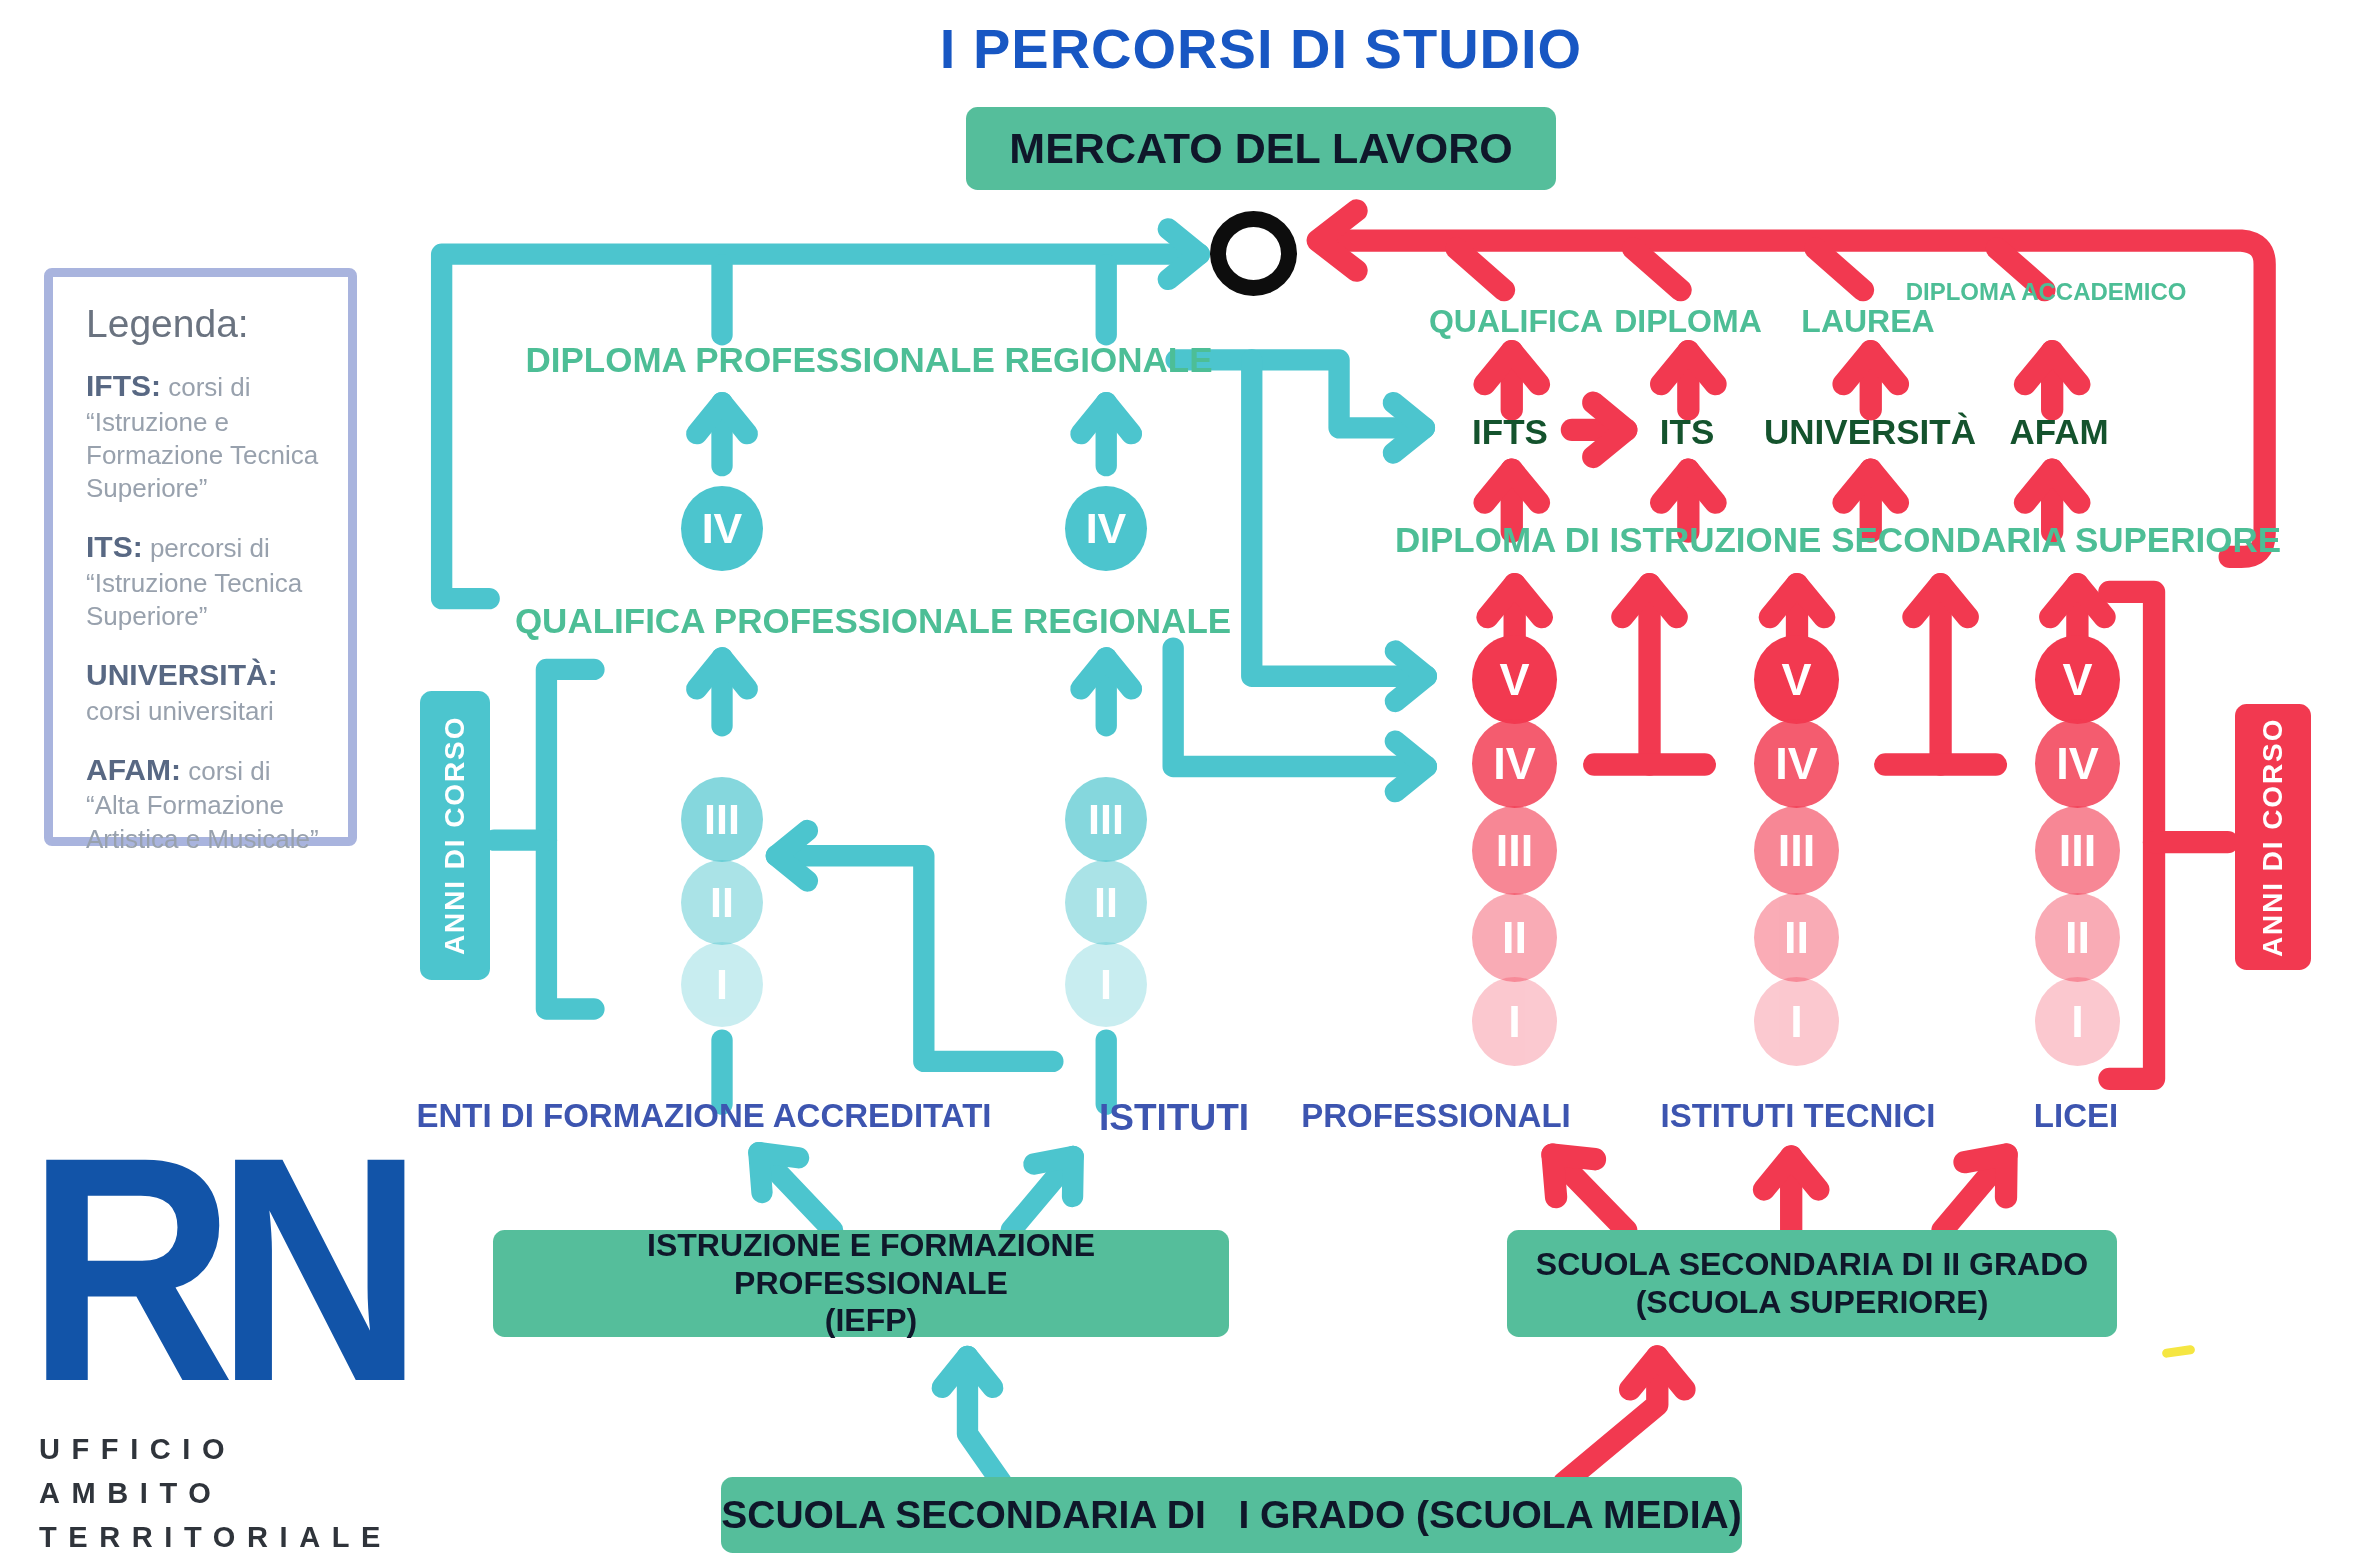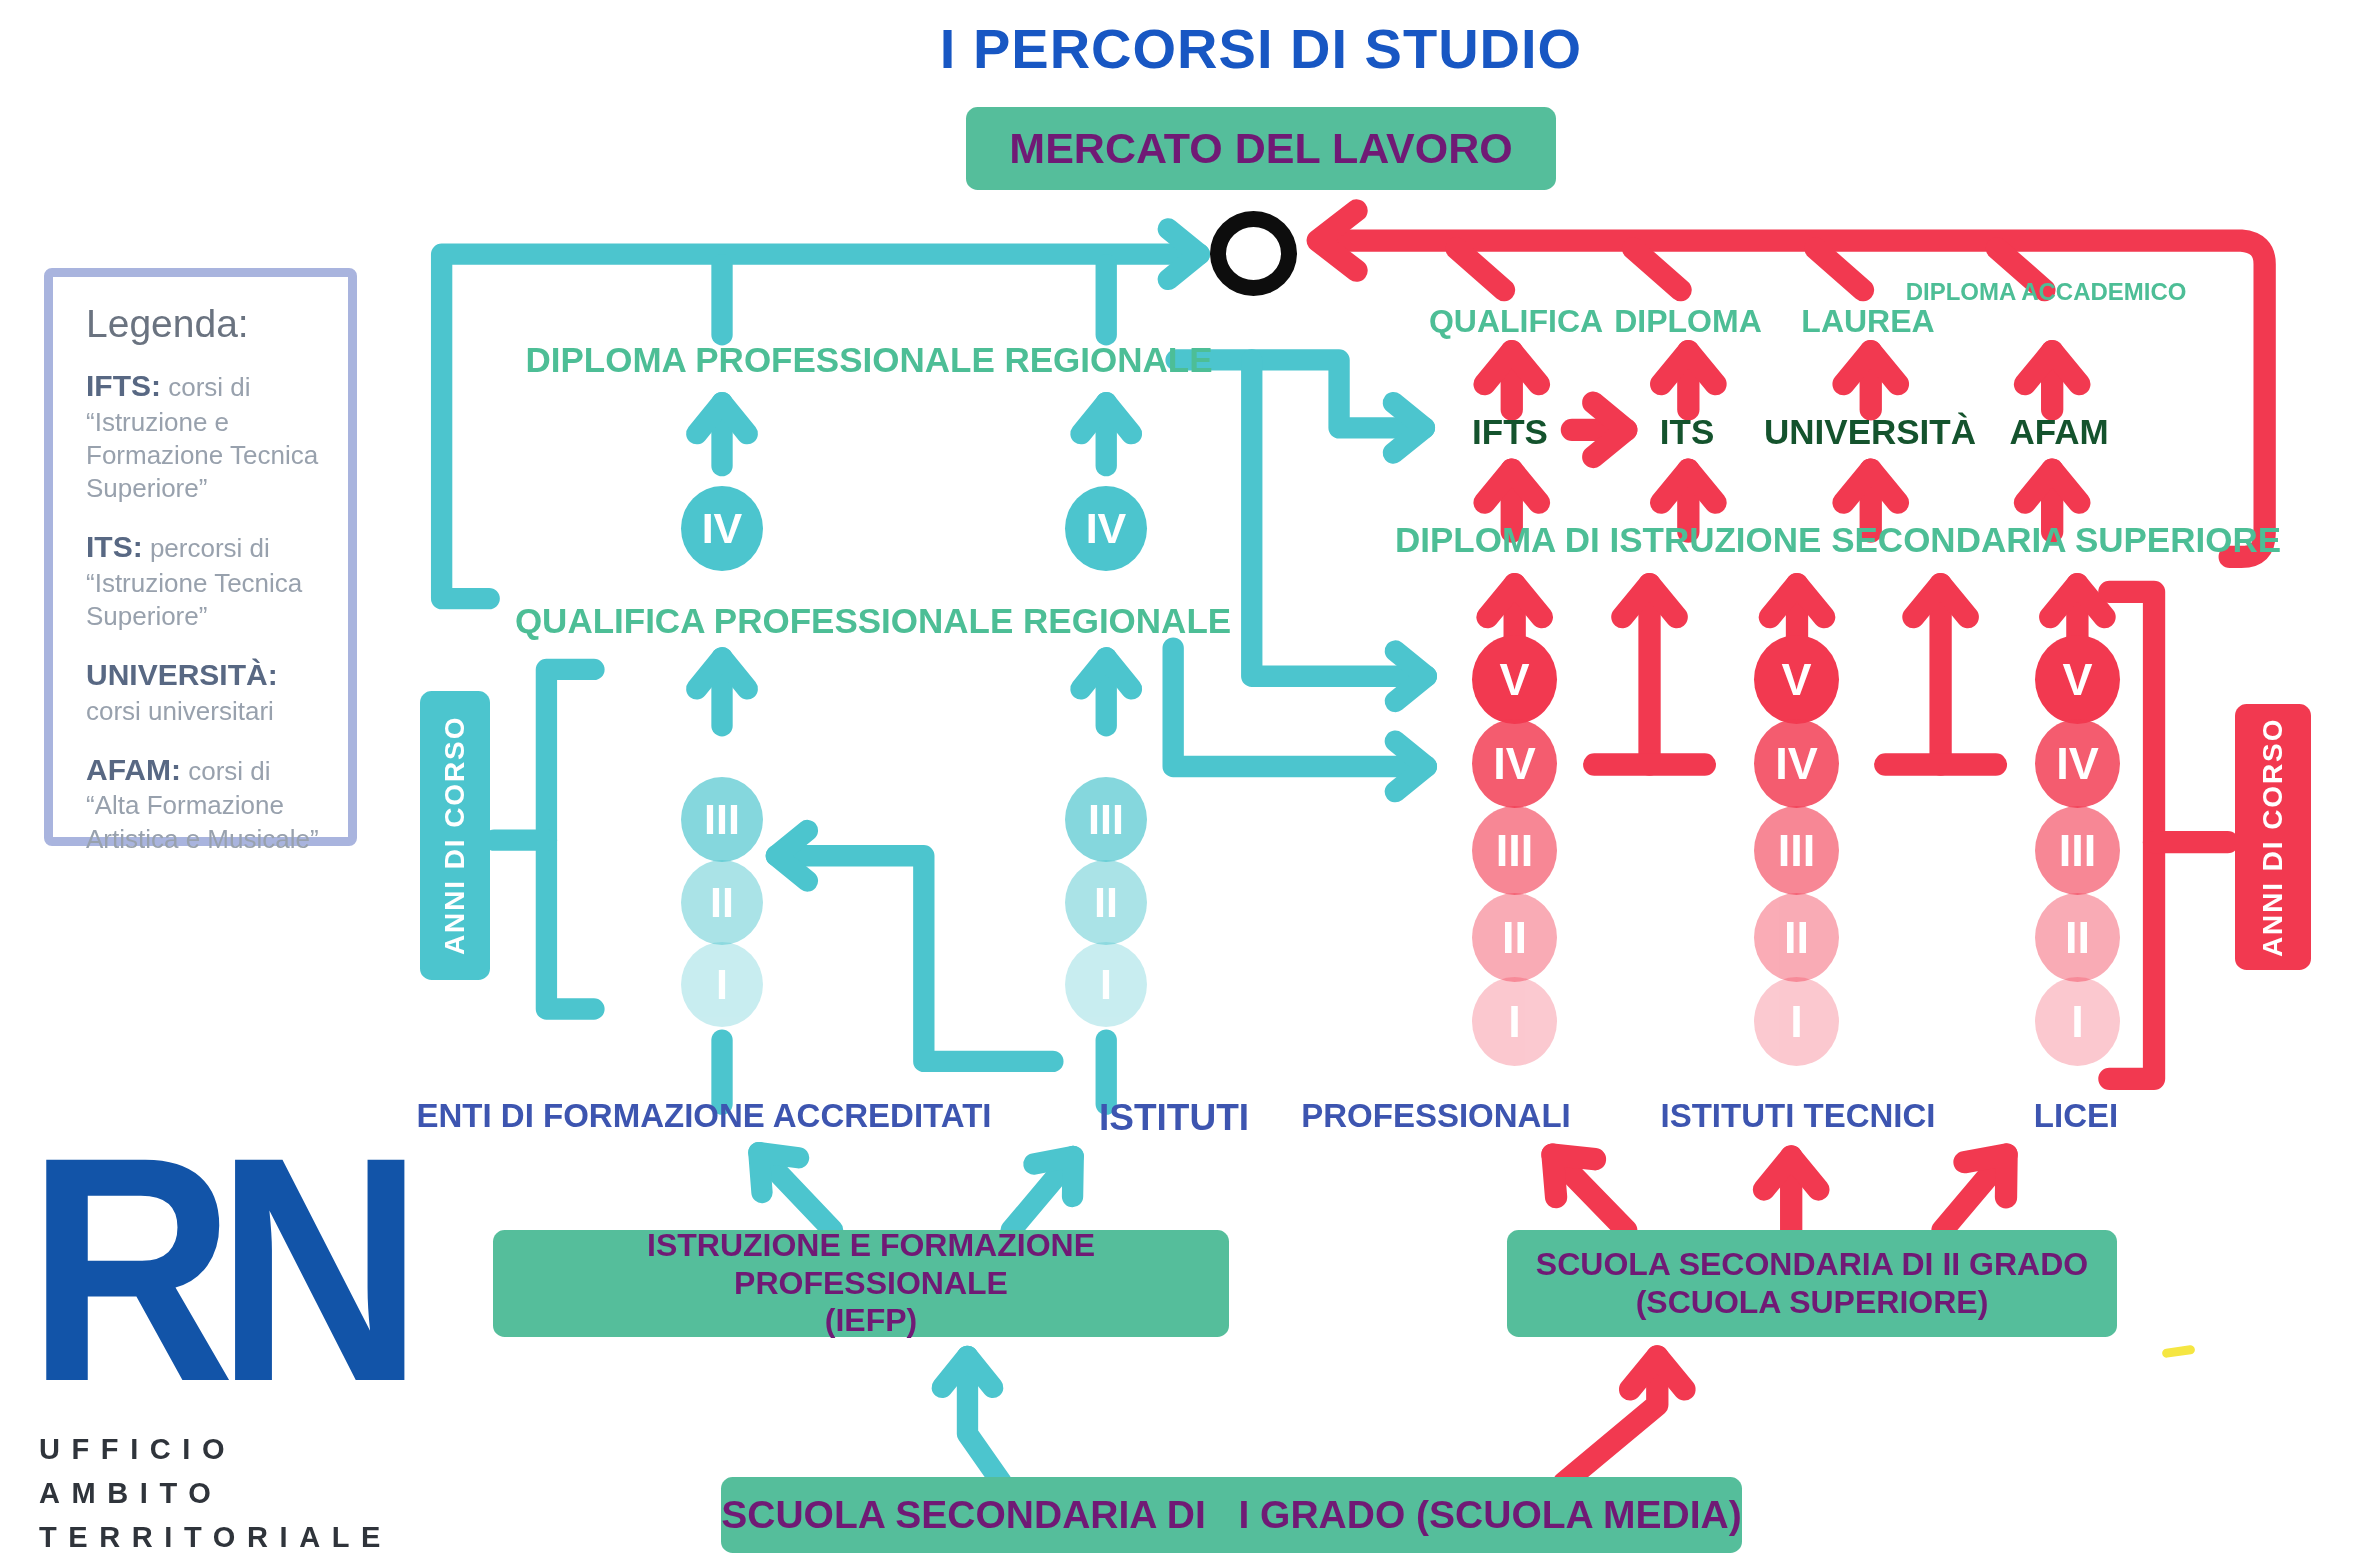--- a/index.html
+++ b/index.html
@@ -3,21 +3,21 @@
 <meta charset="utf-8">
 <style>
   html,body{margin:0;padding:0;background:#fff;}
   body{font-family:"Liberation Sans", sans-serif;}
   .stage{position:relative;width:2357px;height:1563px;background:#fff;overflow:hidden;}
   .wires{position:absolute;left:0;top:0;width:2357px;height:1563px;}
   .lbl{position:absolute;transform:translateX(-50%);white-space:nowrap;font-weight:bold;}
   .green{color:#4DBE96;}
   .blue{color:#14532d;}
   .navy{color:#3D55B0;}
-  .gbox{position:absolute;background:#55BE9B;border-radius:11.6px;color:#701a75;font-weight:bold;
+  .gbox{position:absolute;background:#55BE9B;border-radius:11.6px;color:#0f172a;font-weight:bold;
         display:flex;flex-direction:column;align-items:center;justify-content:center;
         text-align:center;line-height:1.18;}
   .yr{position:absolute;border-radius:50%;display:flex;align-items:center;justify-content:center;
       color:#fff;font-weight:bold;}
   .yr.t{background:#4CC5CE;width:82px;height:85px;font-size:43px;}
   .yr.r{background:#F23950;width:85px;height:89px;font-size:45px;}
   .o5{opacity:1}.o4{opacity:.82}.o3{opacity:.6}.o2{opacity:.42}.o1{opacity:.27}
   .t4{opacity:1}.t3{opacity:.68}.t2{opacity:.47}.t1{opacity:.3}
   .anni{position:absolute;border-radius:11.6px;color:#fff;font-weight:bold;font-size:28px;
         display:flex;align-items:center;justify-content:center;

